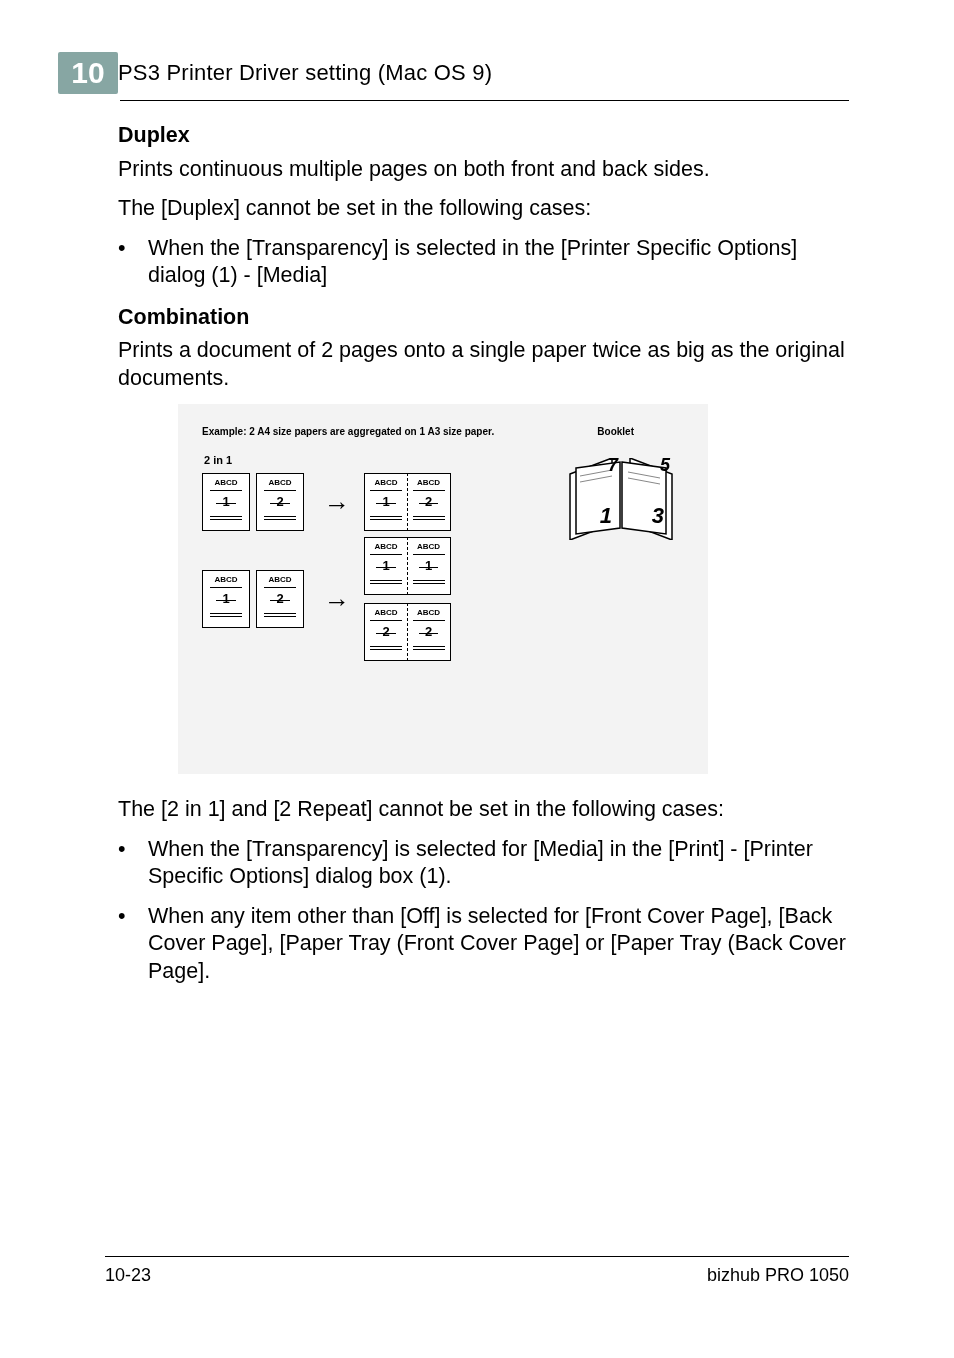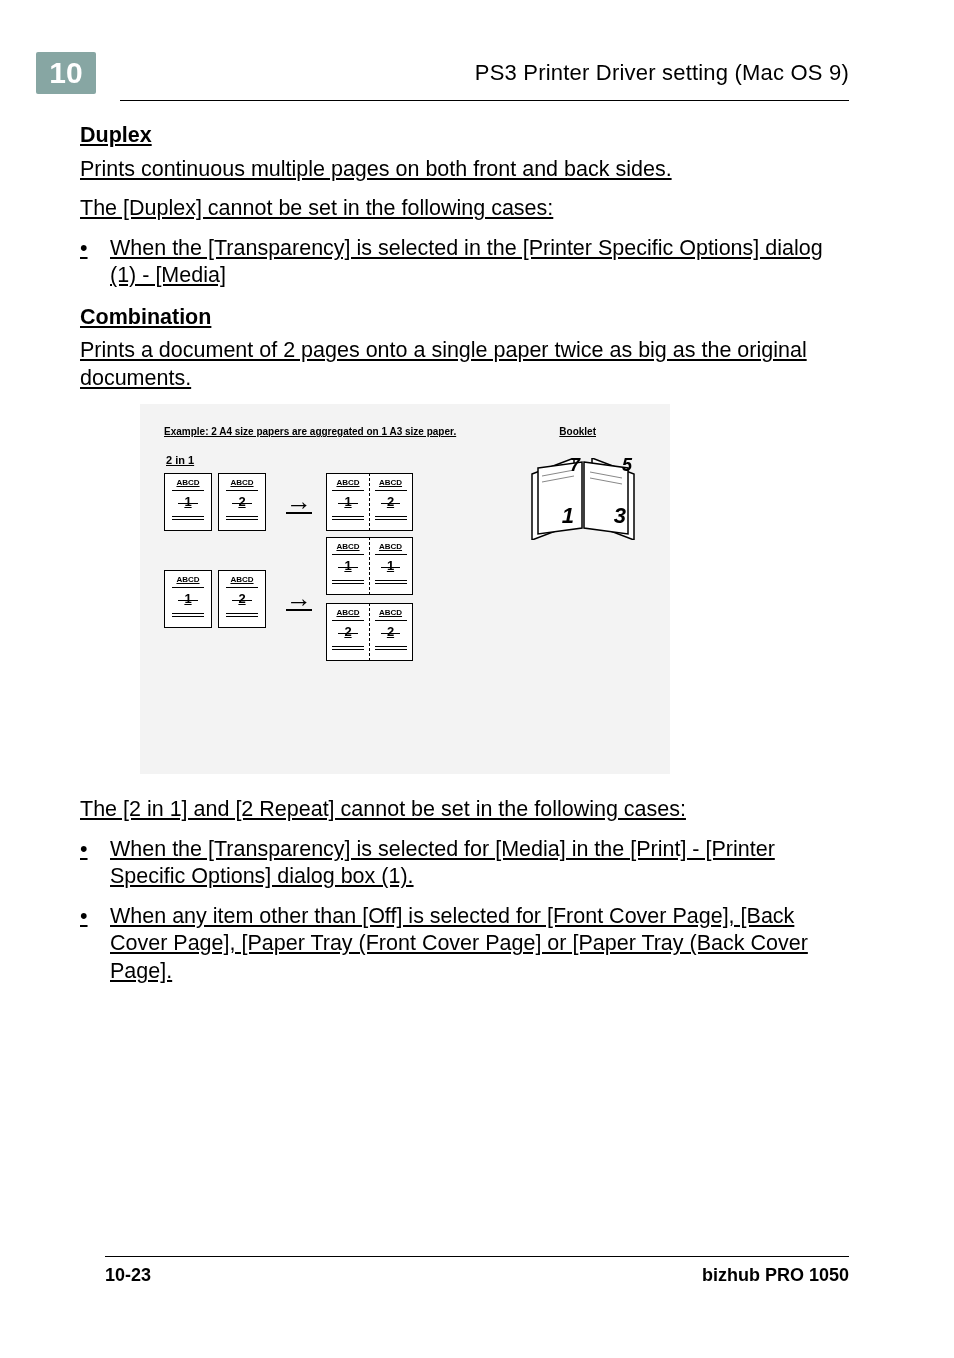--- a/index.html
+++ b/index.html
@@ -7,23 +7,22 @@
       width: 954px;
       height: 1358px;
       background: #fff;
       font-family: "Helvetica Neue", Arial, sans-serif;
       position: relative;
       color: #000;
     }
     .header {
       display: flex;
       align-items: center;
-      justify-content: space-between;
       padding-top: 52px;
-      padding-left: 36px;
+      padding-left: 58px;
       padding-right: 105px;
     }
     .chapter-num {
       background: #87a6a3;
       color: #fff;
       font-weight: bold;
       font-size: 30px;
       padding: 4px 12px;
       border-radius: 2px;
       min-width: 60px;
@@ -35,24 +34,23 @@
     }
     .header-rule {
       position: absolute;
       top: 100px;
       left: 120px;
       right: 105px;
       height: 1px;
       background: #000;
     }
     .content {
-      padding: 28px 105px 0 80px;
+      padding: 28px 105px 0 118px;
       font-size: 21.5px;
       line-height: 1.28;
-      text-decoration: underline;
     }
     .heading {
       font-weight: bold;
       margin-bottom: 6px;
     }
     .para {
       margin-bottom: 12px;
     }
     ul.bullets {
       list-style: none;
@@ -190,21 +188,20 @@
     .footer {
       position: absolute;
       bottom: 72px;
       left: 105px;
       right: 105px;
       display: flex;
       justify-content: space-between;
       font-size: 18px;
       border-top: 1px solid #000;
       padding-top: 8px;
-      font-weight: bold;
     }
   </style>
 </head>
 <body>
 
 <div class="header">
   <div class="chapter-num">10</div>
   <div class="header-title">PS3 Printer Driver setting (Mac OS 9)</div>
 </div>
 <div class="header-rule"></div>

